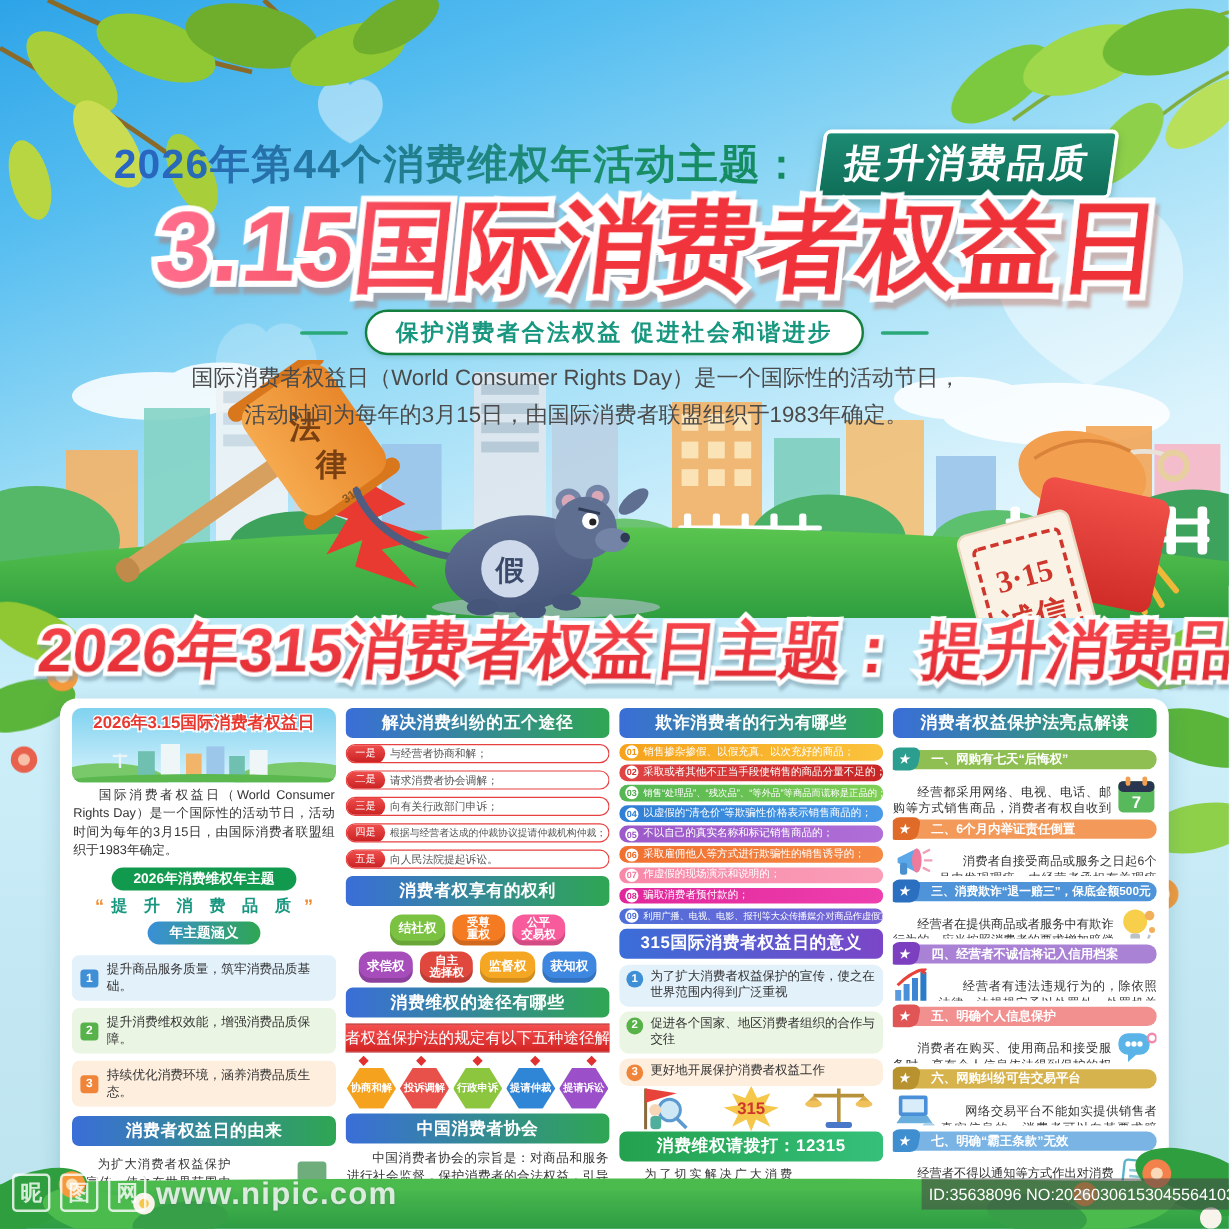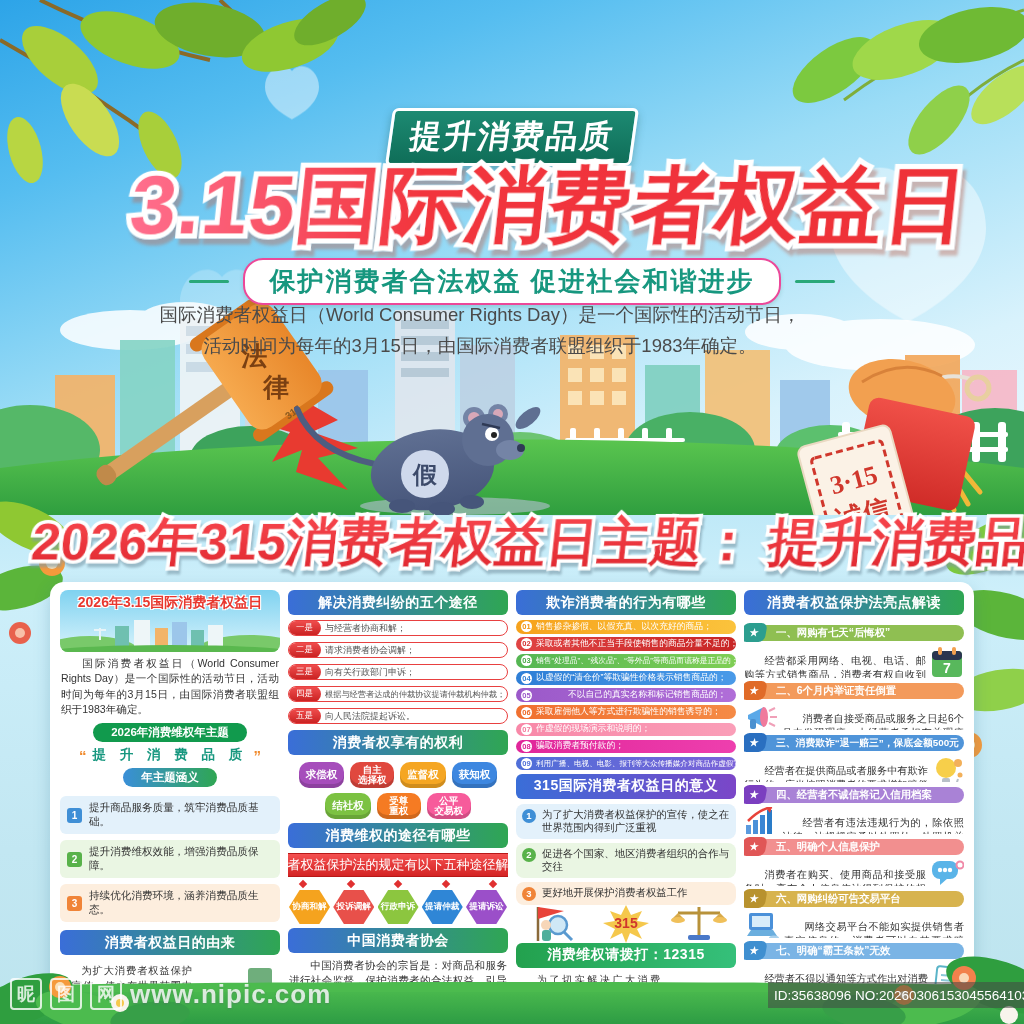--- a/index.html
+++ b/index.html
@@ -15,22 +15,22 @@
   .decor{position:absolute;pointer-events:none;}
   
   .subtitle-row{position:absolute;left:0;top:108px;width:1024px;display:flex;justify-content:center;align-items:center;gap:14px;}
   .subtitle-text{font-size:34px;font-weight:bold;letter-spacing:1px;
     background:linear-gradient(90deg,#2a63c6,#1c8f6a 70%,#128a5e);-webkit-background-clip:text;background-clip:text;color:transparent;
     text-shadow:none;}
   .subtitle-badge{background:linear-gradient(180deg,#1d8a72,#0f6e58);color:#fff;font-weight:bold;font-size:32px;
     padding:4px 18px;border:3px solid #fff;border-radius:6px;transform:skewX(-8deg);box-shadow:0 4px 8px rgba(20,80,70,.35);letter-spacing:2px;}
   .slogan-row{position:absolute;left:0;top:258px;width:1024px;display:flex;justify-content:center;align-items:center;gap:14px;}
   .slogan-dash{width:40px;height:3px;border-radius:2px;background:#2aa879;}
-  .slogan-pill{background:#fff;border:2px solid #ec4899;border-radius:20px;padding:4px 24px;
-    color:#17977f;font-size:26px;font-weight:bold;letter-spacing:2px;box-shadow:0 2px 4px rgba(40,120,100,.2);}
+  .slogan-pill{background:#fff;border:2px solid #15803d;border-radius:20px;padding:4px 24px;
+    color:#17977f;font-size:19px;font-weight:bold;letter-spacing:2px;box-shadow:0 2px 4px rgba(40,120,100,.2);}
   .intro-lines{position:absolute;left:0;top:300px;width:960px;text-align:center;color:#4a4a4a;font-size:18.5px;line-height:1.65;}
   
   .panel{position:absolute;left:50px;top:582px;width:924px;height:410px;background:#ffffff;border-radius:14px;
     box-shadow:0 6px 16px rgba(40,110,140,.25);display:flex;gap:8px;padding:8px 10px;box-sizing:border-box;overflow:hidden;}
   .col{width:220px;flex:none;display:flex;flex-direction:column;overflow:hidden;}
   .col-header{height:25px;flex:none;border-radius:6px;background:linear-gradient(90deg,#3a6ed8,#2fa653);
     color:#fff;font-weight:bold;font-size:14px;display:flex;align-items:center;justify-content:center;letter-spacing:.5px;margin-bottom:5px;}
   .col-header.meaning{background:linear-gradient(90deg,#3a6ed8,#7b46c8);}
   .col-header.hotline{background:linear-gradient(90deg,#23a14e,#35c07a);}
   
@@ -72,21 +72,21 @@
   .h1{background:#f5a31e;} .h2{background:#e8504a;} .h3{background:#8cc63f;} .h4{background:#2f86d6;} .h5{background:#9b4fc9;}
   .vignettes{display:flex;justify-content:space-around;align-items:flex-end;flex:1;min-height:36px;}
   
   .fraud-bar{height:13.5px;flex:none;border-radius:7px;display:flex;align-items:center;margin-bottom:3.6px;padding:0 5px;color:#fff;
     font-size:8.8px;white-space:nowrap;overflow:hidden;}
   .fb-num{width:11px;height:11px;border-radius:50%;background:#fff;font-size:7.5px;font-weight:bold;display:flex;align-items:center;justify-content:center;margin-right:4px;flex:none;}
   .f1{background:linear-gradient(90deg,#f6a21c,#fbc33c);} .f1 .fb-num{color:#f0930f;}
   .f2{background:linear-gradient(90deg,#e04444,#c82525);} .f2 .fb-num{color:#d42f2f;}
   .f3{background:linear-gradient(90deg,#55b653,#7fce55);font-size:7.8px;} .f3 .fb-num{color:#4aa948;}
   .f4{background:linear-gradient(90deg,#2f7fd6,#4a9ae8);} .f4 .fb-num{color:#2f7fd6;}
-  .f5{background:linear-gradient(90deg,#9b59c9,#b06ed8);gap:32px;} .f5 .fb-num{color:#9b59c9;}
+  .f5{background:linear-gradient(90deg,#9b59c9,#b06ed8);} .f5 .fb-num{color:#9b59c9;}
   .f6{background:linear-gradient(90deg,#f07030,#f58a45);} .f6 .fb-num{color:#ee6824;}
   .f7{background:linear-gradient(90deg,#f888a8,#fa9eb8);} .f7 .fb-num{color:#f4789c;}
   .f8{background:linear-gradient(90deg,#e0269a,#ee3fae);} .f8 .fb-num{color:#dc1f92;}
   .f9{background:linear-gradient(90deg,#4f6fd8,#7a62d8);font-size:7.6px;} .f9 .fb-num{color:#4f6fd8;}
   .mean-item{display:flex;align-items:flex-start;border-radius:8px;padding:4px 6px;margin-bottom:4px;font-size:10.4px;color:#333;line-height:1.3;flex:none;}
   .mi-circle{width:14px;height:14px;border-radius:50%;color:#fff;font-size:9.5px;font-weight:bold;display:flex;align-items:center;justify-content:center;margin-right:6px;flex:none;margin-top:1px;}
   .hotline-wrap{overflow:hidden;}
   .phone-box{float:right;width:72px;text-align:center;margin-left:4px;}
   
   .point-bar{position:relative;height:16px;flex:none;border-radius:8px;color:#fff;font-weight:bold;font-size:10.4px;display:flex;align-items:center;
@@ -307,20 +307,21 @@
   </svg>
   <svg class="decor" style="left:auto;right:0;position:absolute;top:495px" width="140" height="280" viewBox="0 0 140 280">
     <ellipse cx="110" cy="50" rx="52" ry="22" fill="#7cc93f" transform="rotate(-25 110 50)"></ellipse>
     <ellipse cx="120" cy="120" rx="50" ry="22" fill="#5bb53a" transform="rotate(15 120 120)"></ellipse>
     <ellipse cx="115" cy="195" rx="46" ry="20" fill="#8fd04a" transform="rotate(-10 115 195)"></ellipse>
     <circle cx="85" cy="250" r="13" fill="#f59a3c"></circle>
       <circle cx="85" cy="250" r="6" fill="#fae8c0"></circle>
   </svg>
 
   <div class="subtitle-row">
+    <span class="subtitle-text">2026年第44个消费维权年活动主题：</span>
     <span class="subtitle-badge">提升消费品质</span>
   </div>
 
   <svg class="decor" style="left:0;top:152px" width="1024" height="115" viewBox="0 0 1024 115">
     <defs>
       <linearGradient id="titleGrad" x1="0" y1="0" x2="1" y2="0">
         <stop offset="0" stop-color="#ff6f8e"></stop>
           <stop offset="0.35" stop-color="#f2353d"></stop>
           <stop offset="1" stop-color="#ee3038"></stop>
       </linearGradient>
@@ -435,32 +436,32 @@
         <span class="way-label">四是</span>
         <span>根据与经营者达成的仲裁协议提请仲裁机构仲裁；</span>
       </div>
       <div class="way-pill">
         <span class="way-label">五是</span>
         <span>向人民法院提起诉讼。</span>
       </div>
       <div class="col-header">消费者权享有的权利</div>
       <div class="rights-grid">
         <div class="rights-row">
+          <span class="right-badge r5">结社权</span>
+          <span class="right-badge r6">受尊
+重权</span>
+          <span class="right-badge r7">公平
+交易权</span>
+        </div>
+        <div class="rights-row">
           <span class="right-badge r1">求偿权</span>
           <span class="right-badge r2">自主
 选择权</span>
           <span class="right-badge r3">监督权</span>
           <span class="right-badge r4">获知权</span>
-        </div>
-        <div class="rights-row">
-          <span class="right-badge r5">结社权</span>
-          <span class="right-badge r6">受尊
-重权</span>
-          <span class="right-badge r7">公平
-交易权</span>
         </div>
       </div>
       <div class="col-header">消费维权的途径有哪些</div>
       <div class="ribbon">按消费者权益保护法的规定有以下五种途径解决纠纷</div>
       <div class="connector">
         <span class="conn-diamond"></span>
           <span class="conn-diamond"></span>
           <span class="conn-diamond"></span>
           <span class="conn-diamond"></span>
           <span class="conn-diamond"></span>

